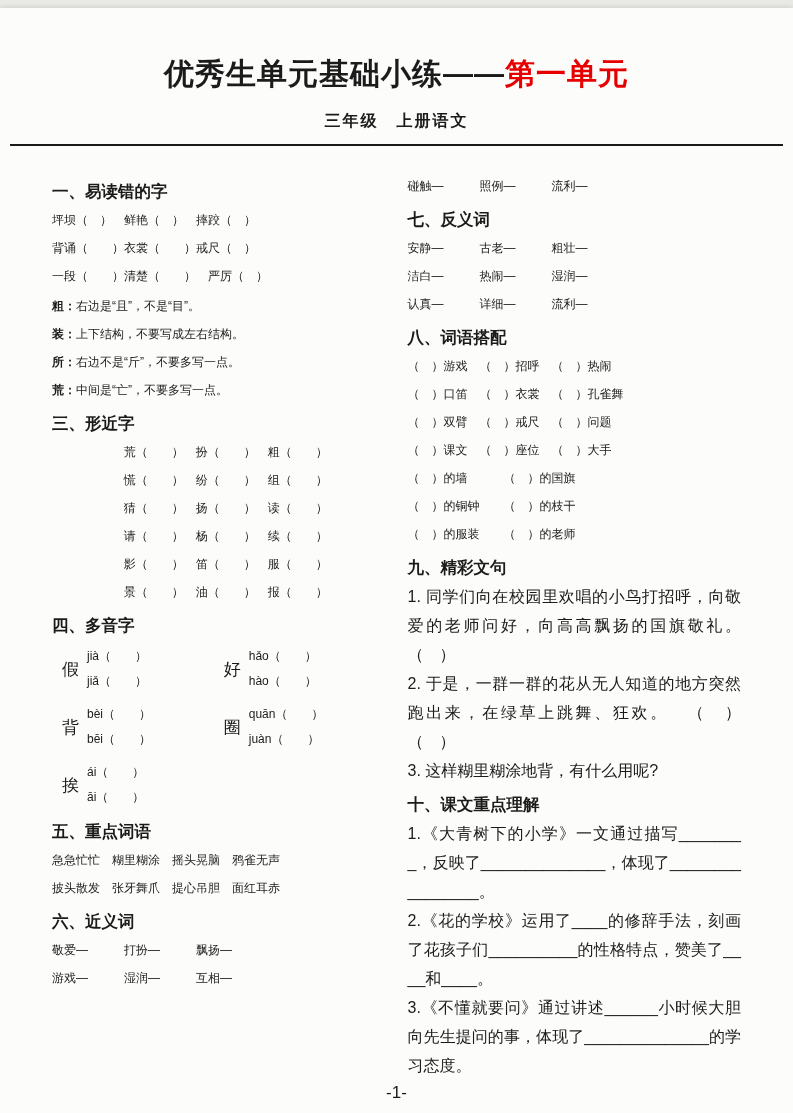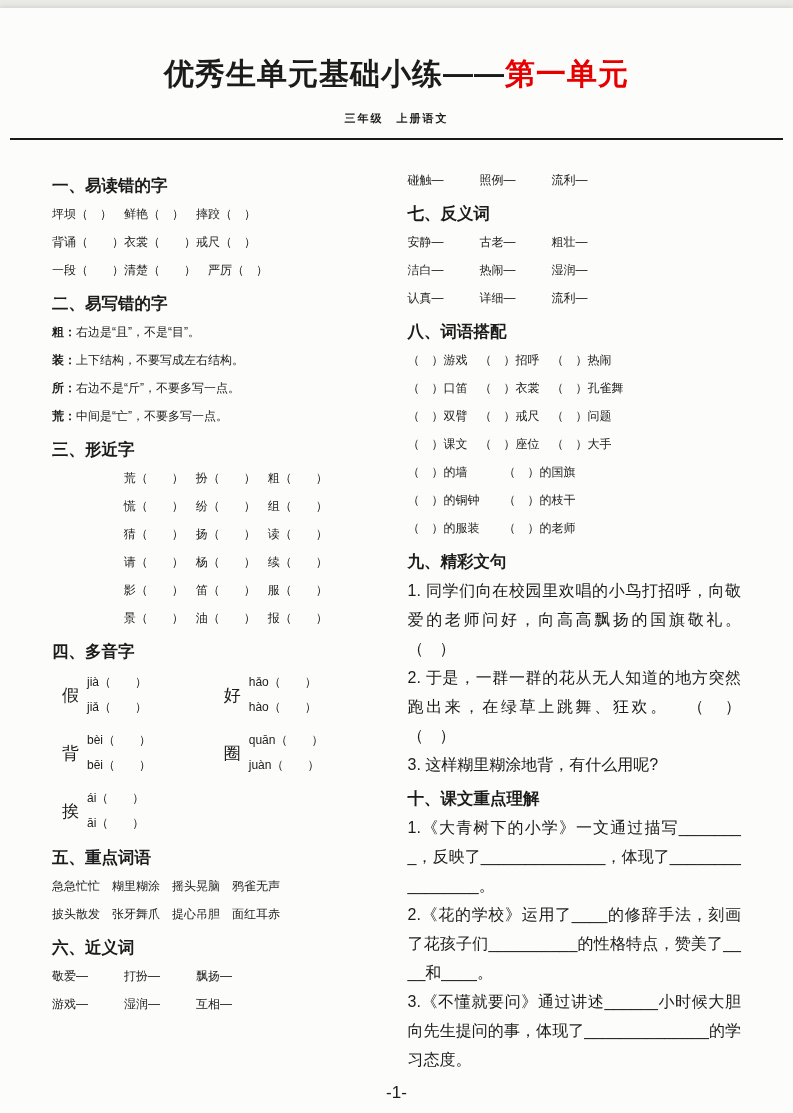--- a/index.html
+++ b/index.html
@@ -5,21 +5,21 @@
   * { margin:0; padding:0; box-sizing:border-box; }
   html,body { background:#e9e9e6; }
   body { font-family:"Liberation Sans","DejaVu Sans",sans-serif; color:#1b1b1b; }
   .page {
     width:793px; height:1113px; margin:8px auto; position:relative;
     background:#fcfcfa; padding:34px 52px 0 52px; overflow:hidden;
     box-shadow:0 0 6px rgba(0,0,0,.15);
   }
   .title { text-align:center; font-size:30px; font-weight:bold; margin-top:12px; letter-spacing:1px; }
   .title .red { color:#e60000; }
-  .subtitle { text-align:center; font-size:11px; font-weight:bold; margin-top:16px; letter-spacing:2px; }
+  .subtitle { text-align:center; font-size:16px; font-weight:bold; margin-top:16px; letter-spacing:2px; }
   .rule { border-top:2px solid #1a1a1a; margin:12px -42px 0 -42px; }
   .columns { display:flex; gap:22px; margin-top:26px; }
   .col { flex:1; min-width:0; }
   .sec { margin-bottom:2px; }
   .sec-heading { font-weight:bold; font-size:16.5px; line-height:30px; margin-top:4px; }
   .line { font-size:12px; line-height:28px; white-space:pre-wrap; }
   .para { font-size:16px; line-height:29px; text-align:justify; word-break:break-all; }
   .sec2-line::first-letter { font-weight:bold; }
   .sec3 .line { padding-left:14px;text-align:center; }
   .dyz-grid { display:grid; grid-template-columns:1fr 1fr; row-gap:8px; padding-left:10px; margin:4px 0 6px 0; }
@@ -45,21 +45,20 @@
     <div class="col">
 
       <div class="sec">
         <div class="sec-heading">一、易读错的字</div>
         <div class="line">坪坝（　）　鲜艳（　）　摔跤（　）</div>
         <div class="line">背诵（　　）衣裳（　　）戒尺（　）</div>
         <div class="line">一段（　　）清楚（　　）　严厉（　）</div>
       </div>
 
       <div class="sec">
-        <div class="sec-heading">二、易写错的字</div>
         <div class="line sec2-line">粗：右边是“且”，不是“目”。</div>
         <div class="line sec2-line">装：上下结构，不要写成左右结构。</div>
         <div class="line sec2-line">所：右边不是“斤”，不要多写一点。</div>
         <div class="line sec2-line">荒：中间是“亡”，不要多写一点。</div>
       </div>
 
       <div class="sec sec3">
         <div class="sec-heading">三、形近字</div>
         <div class="line">荒（　　）　扮（　　）　粗（　　）</div>
         <div class="line">慌（　　）　纷（　　）　组（　　）</div>

